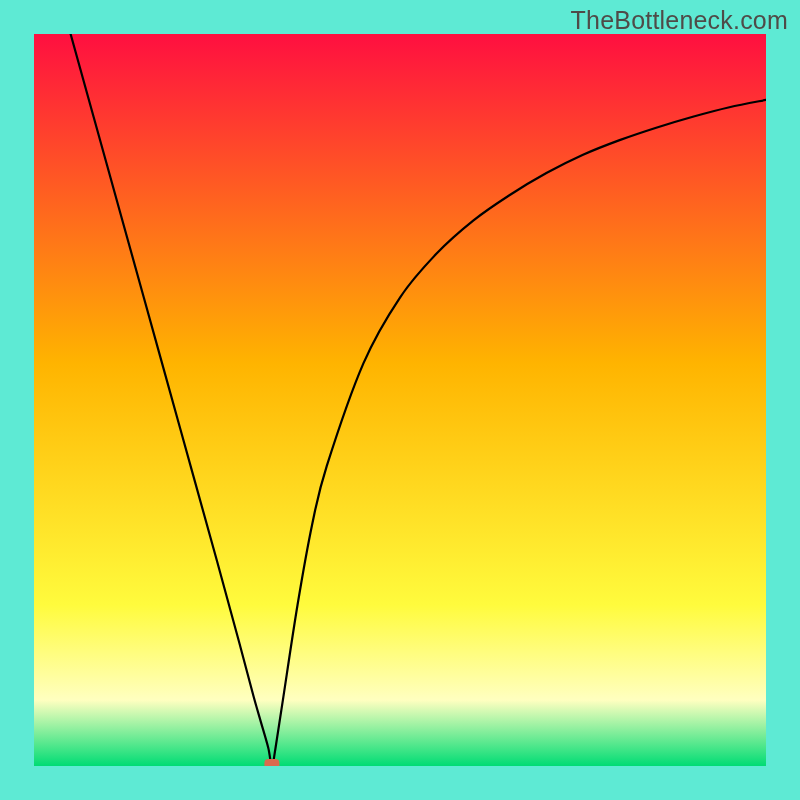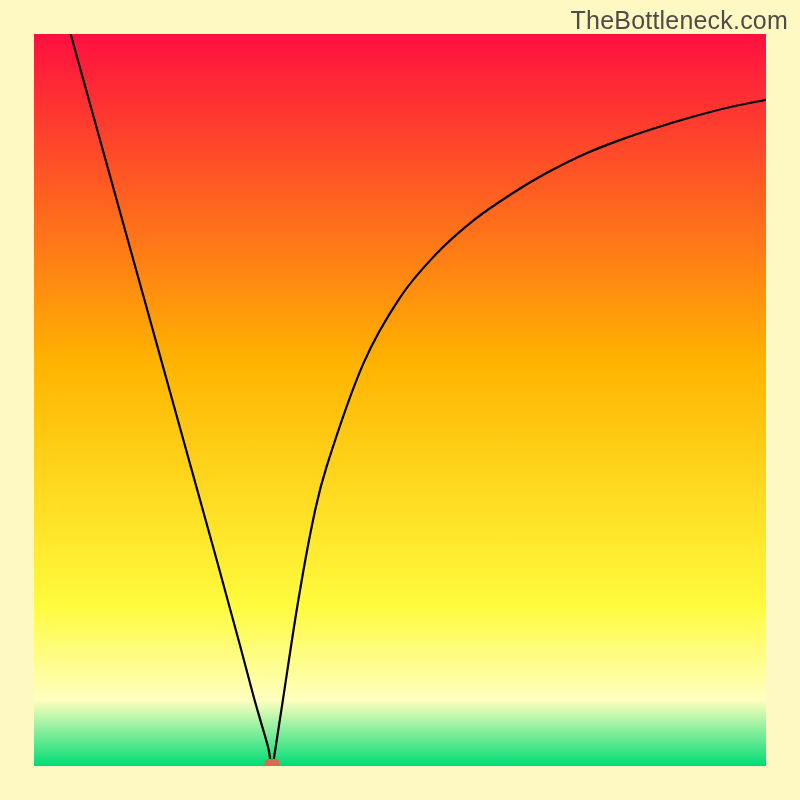--- a/index.html
+++ b/index.html
@@ -10,21 +10,21 @@
     overflow: hidden;
     background: #000;
     font-family: Arial, Helvetica, sans-serif;
   }
   .frame {
     position: absolute;
     top: 0;
     left: 0;
     width: 800px;
     height: 800px;
-    background: #fef9c3;
+    background: #5eead4;
   }
   .plot {
     position: absolute;
     top: 34px;
     left: 34px;
     width: 732px;
     height: 732px;
   }
   .watermark {
     position: absolute;

